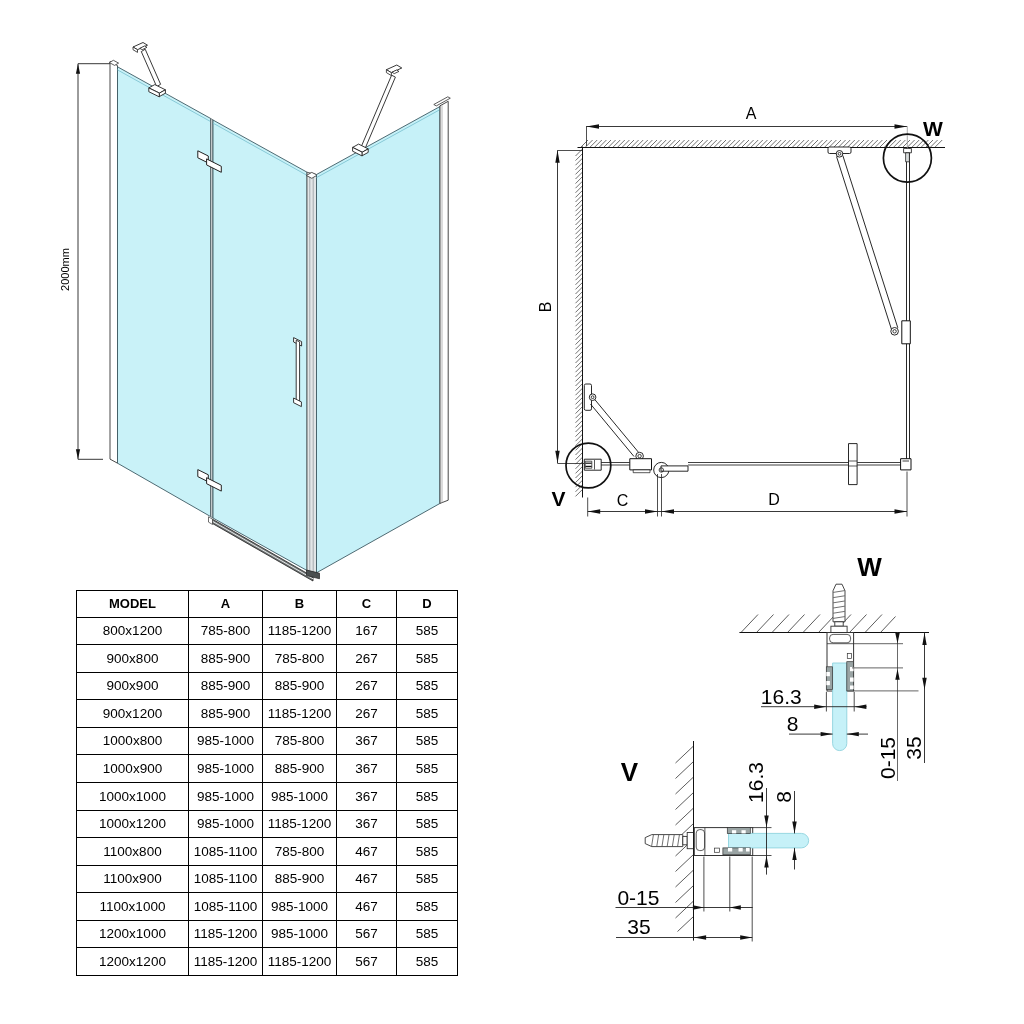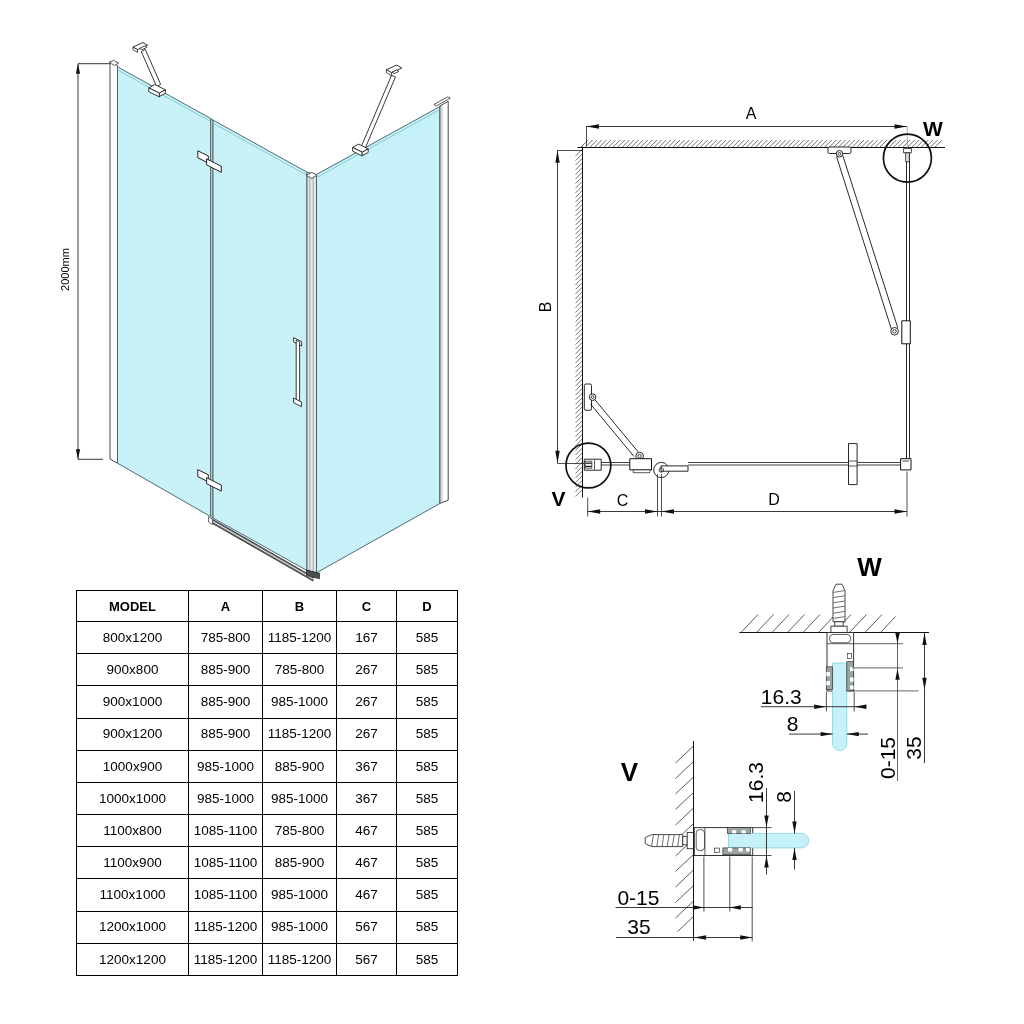--- a/index.html
+++ b/index.html
@@ -320,44 +320,58 @@
           <td>585</td>
         </tr>
 <tr>
           <td>900x800</td>
           <td>885-900</td>
           <td>785-800</td>
           <td>267</td>
           <td>585</td>
         </tr>
 <tr>
-          <td>900x1000</td>
-          <td>885-900</td>
-          <td>985-1000</td>
+          <td>900x900</td>
+          <td>885-900</td>
+          <td>885-900</td>
           <td>267</td>
           <td>585</td>
         </tr>
 <tr>
           <td>900x1200</td>
           <td>885-900</td>
           <td>1185-1200</td>
           <td>267</td>
           <td>585</td>
         </tr>
 <tr>
+          <td>1000x800</td>
+          <td>985-1000</td>
+          <td>785-800</td>
+          <td>367</td>
+          <td>585</td>
+        </tr>
+<tr>
           <td>1000x900</td>
           <td>985-1000</td>
           <td>885-900</td>
           <td>367</td>
           <td>585</td>
         </tr>
 <tr>
           <td>1000x1000</td>
           <td>985-1000</td>
           <td>985-1000</td>
+          <td>367</td>
+          <td>585</td>
+        </tr>
+<tr>
+          <td>1000x1200</td>
+          <td>985-1000</td>
+          <td>1185-1200</td>
           <td>367</td>
           <td>585</td>
         </tr>
 <tr>
           <td>1100x800</td>
           <td>1085-1100</td>
           <td>785-800</td>
           <td>467</td>
           <td>585</td>
         </tr>

